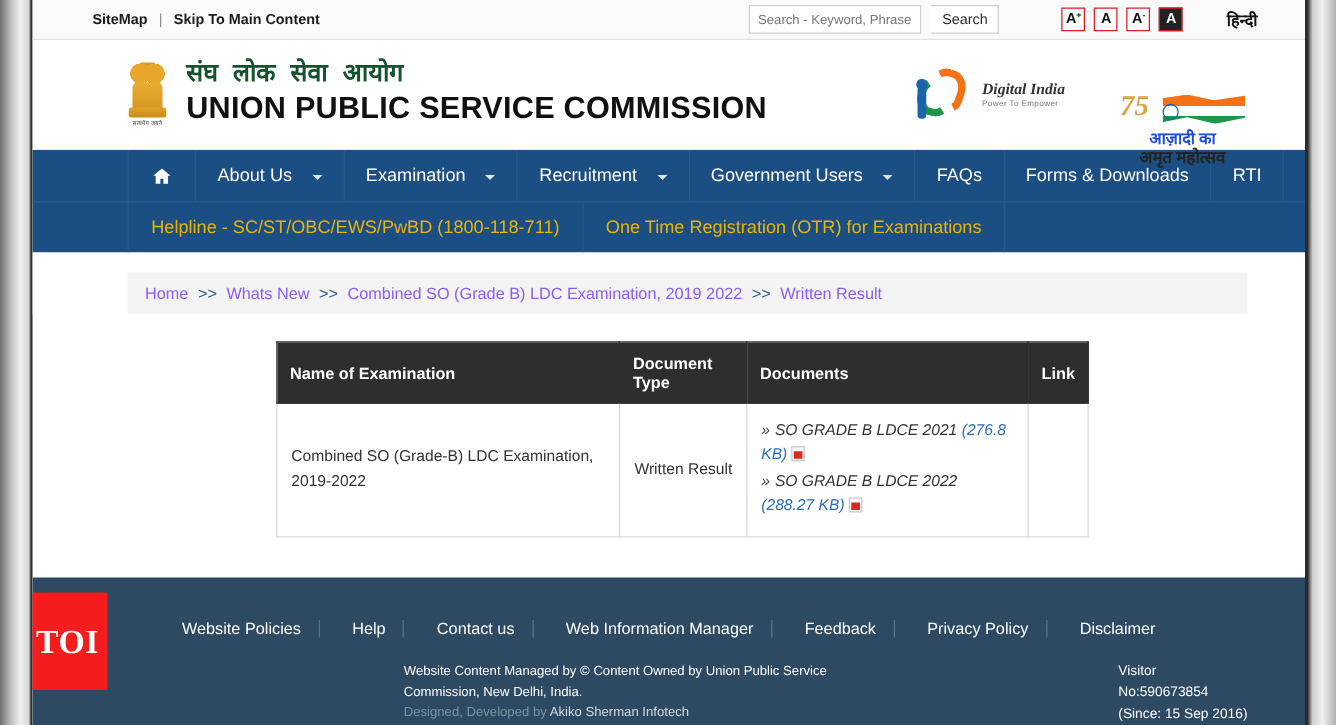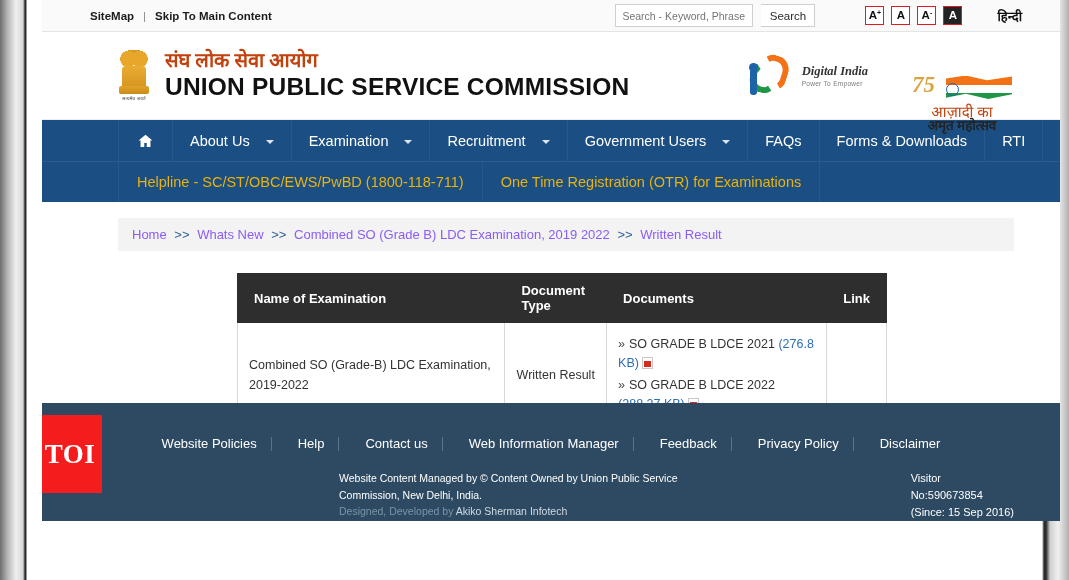--- a/index.html
+++ b/index.html
@@ -11,22 +11,22 @@
   }
   
   .backdrop {
     position: absolute; inset: 0;
     background: linear-gradient(to right,
       #6e6e6e 0px, #b9b9b9 8px, #efefef 16px, #d7d7d7 23px, #2b2b2b 25px,
       #2b2b2b 26px, #ffffff 27px, #ffffff 1042px, #2b2b2b 1044px,
       #2b2b2b 1046px, #cfcfcf 1050px, #f0f0f0 1058px, #b0b0b0 1069px);
   }
   .page {
-    position: absolute; left: 42px; top: 0;
-    width: 1018px; height: 521px;
+    position: absolute; left: 26px; top: 0;
+    width: 1018px; height: 580px;
     background: #ffffff;
     overflow: hidden;
   }
 
   
   .topbar {
     height: 32px; background: #fafafa;
     border-bottom: 1px solid #e4e4e4;
     display: flex; align-items: center;
     position: relative;
@@ -81,22 +81,22 @@
   }
   .emblem .base {
     position: absolute; top: 38px; left: 2px; width: 30px; height: 8px;
     background: linear-gradient(#e2a129, #c98c18); border-radius: 2px;
   }
   .emblem .motto {
     position: absolute; top: 47px; left: 0; width: 34px;
     text-align: center; font-size: 4.5px; color: #333; letter-spacing: .2px;
   }
   .brand-text .hindi-title {
-    font-size: 20px; font-weight: bold; color: #c2410c; line-height: 1.15;
-    font-family: Liberation Serif, serif;
+    font-size: 20px; font-weight: bold; color: #14532d; line-height: 1.15;
+    font-family: Liberation Mono, monospace;
   }
   .brand-text .eng-title {
     font-size: 24.5px; font-weight: bold; color: #111;
     letter-spacing: .2px; line-height: 1.15; margin-top: 1px;
   }
   .masthead-right {
     position: absolute; right: 42px; display: flex; align-items: center; gap: 38px;
   }
   
   .digital-india { display: flex; align-items: center; gap: 10px; }
@@ -139,21 +139,21 @@
     background:
       linear-gradient(#f47216 0 33%, #ffffff 33% 66%, #1f9548 66% 100%);
     clip-path: polygon(0 12%, 30% 0, 62% 18%, 100% 4%, 100% 72%, 64% 90%, 30% 70%, 0 86%);
   }
   .az-chakra {
     position: absolute; left: 40px; top: 7px; width: 13px; height: 13px;
     border: 1.5px solid #1c63a8; border-radius: 50%;
   }
   .az-line1 {
     position: absolute; left: 0; top: 25px; width: 112px;
-    font-size: 15px; font-weight: normal; color: #c2410c;
+    font-size: 13px; font-weight: bold; color: #1d4ed8;
     font-family: "Liberation Serif", serif;
   }
   .az-line2 {
     position: absolute; left: 0; top: 40px; width: 112px;
     font-size: 13.5px; font-weight: bold; color: #222;
     font-family: "Liberation Serif", serif;
   }
 
   
   .nav-wrap { background: #1b4e82; }
@@ -197,32 +197,32 @@
 
   
   .table-area { padding: 22px 0 0 0; display: flex; justify-content: center; }
   table.result {
     border-collapse: collapse; width: 650px;
     margin-left: 22px;
     background: #fff;
   }
   table.result th {
     background: #2e2e2e; color: #fff; font-size: 13px; font-weight: bold;
-    text-align: left; padding: 9px 16px; border: 1px solid #2e2e2e;
+    text-align: left; padding: 9px 10px; border: 1px solid #2e2e2e;
     vertical-align: middle;
   }
   table.result td {
     border: 1px solid #d8d8d8; font-size: 12.5px; color: #333;
     padding: 12px 11px; vertical-align: middle; line-height: 1.55;
   }
   .col-name { width: 278px; }
   .col-type { width: 102px; text-align: center; }
   .col-docs { width: 228px; }
   .col-link { width: 42px; }
-  .doc-line { margin-bottom: 2px; }
+  .doc-line { margin-bottom: 2px; font-style: italic; }
   .doc-bullet { color: #444; margin-right: 4px; }
   .doc-label { color: #333; }
   .doc-size { color: #2f6db5; }
   .pdf-icon {
     display: inline-block; width: 11px; height: 12px; vertical-align: -2px;
     margin-left: 3px; background: #fff; border: 1px solid #c8c8c8;
     position: relative;
   }
   .pdf-icon::after {
     content: ""; position: absolute; left: 1px; bottom: 1px;

